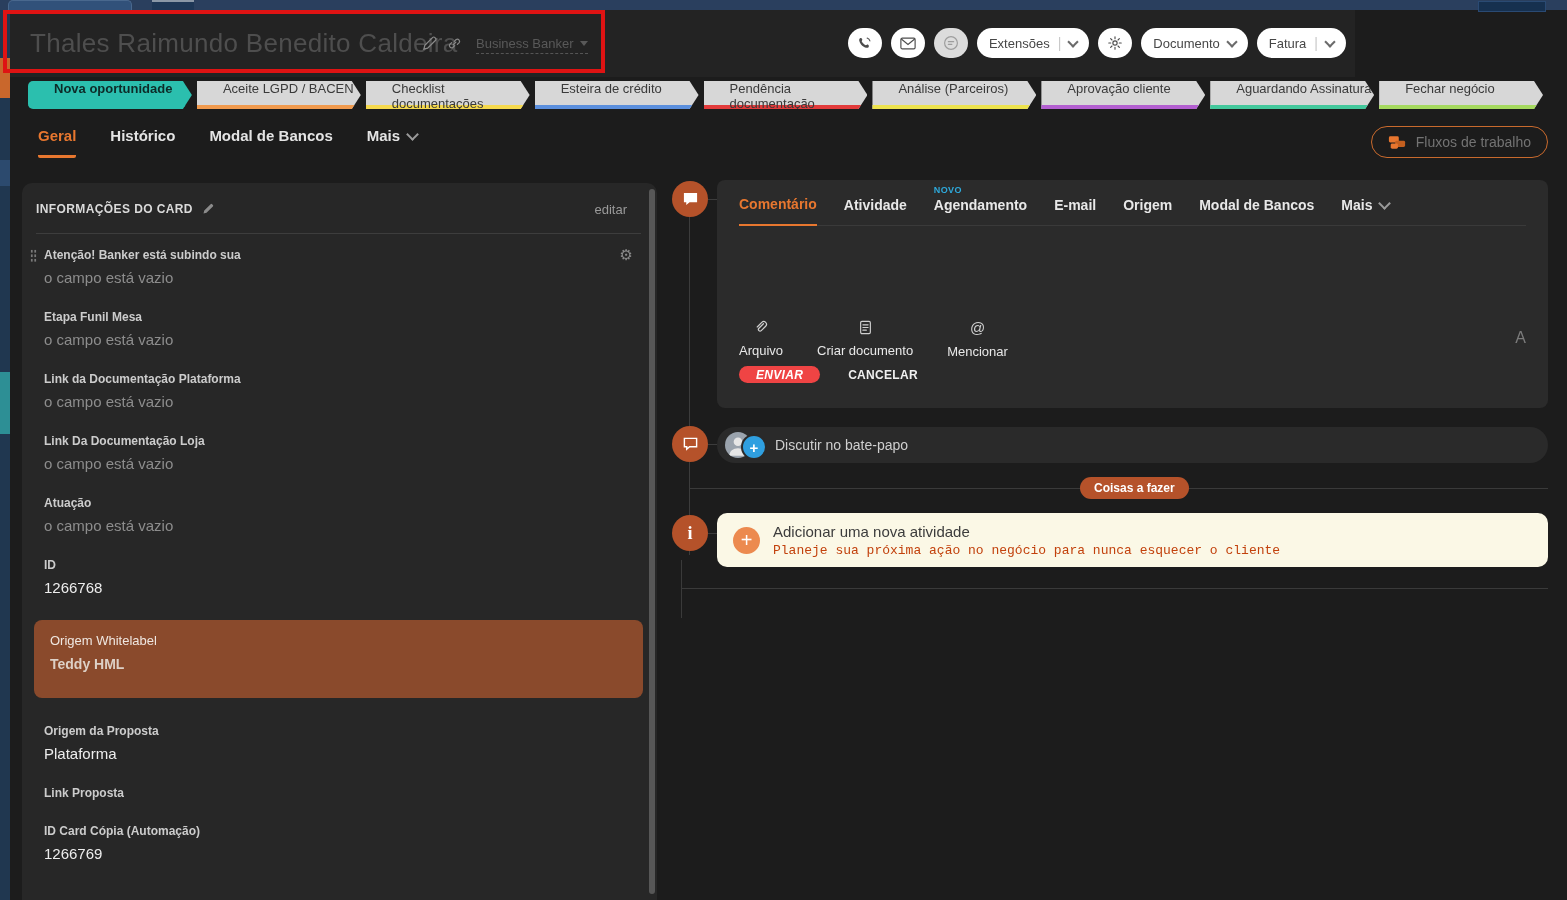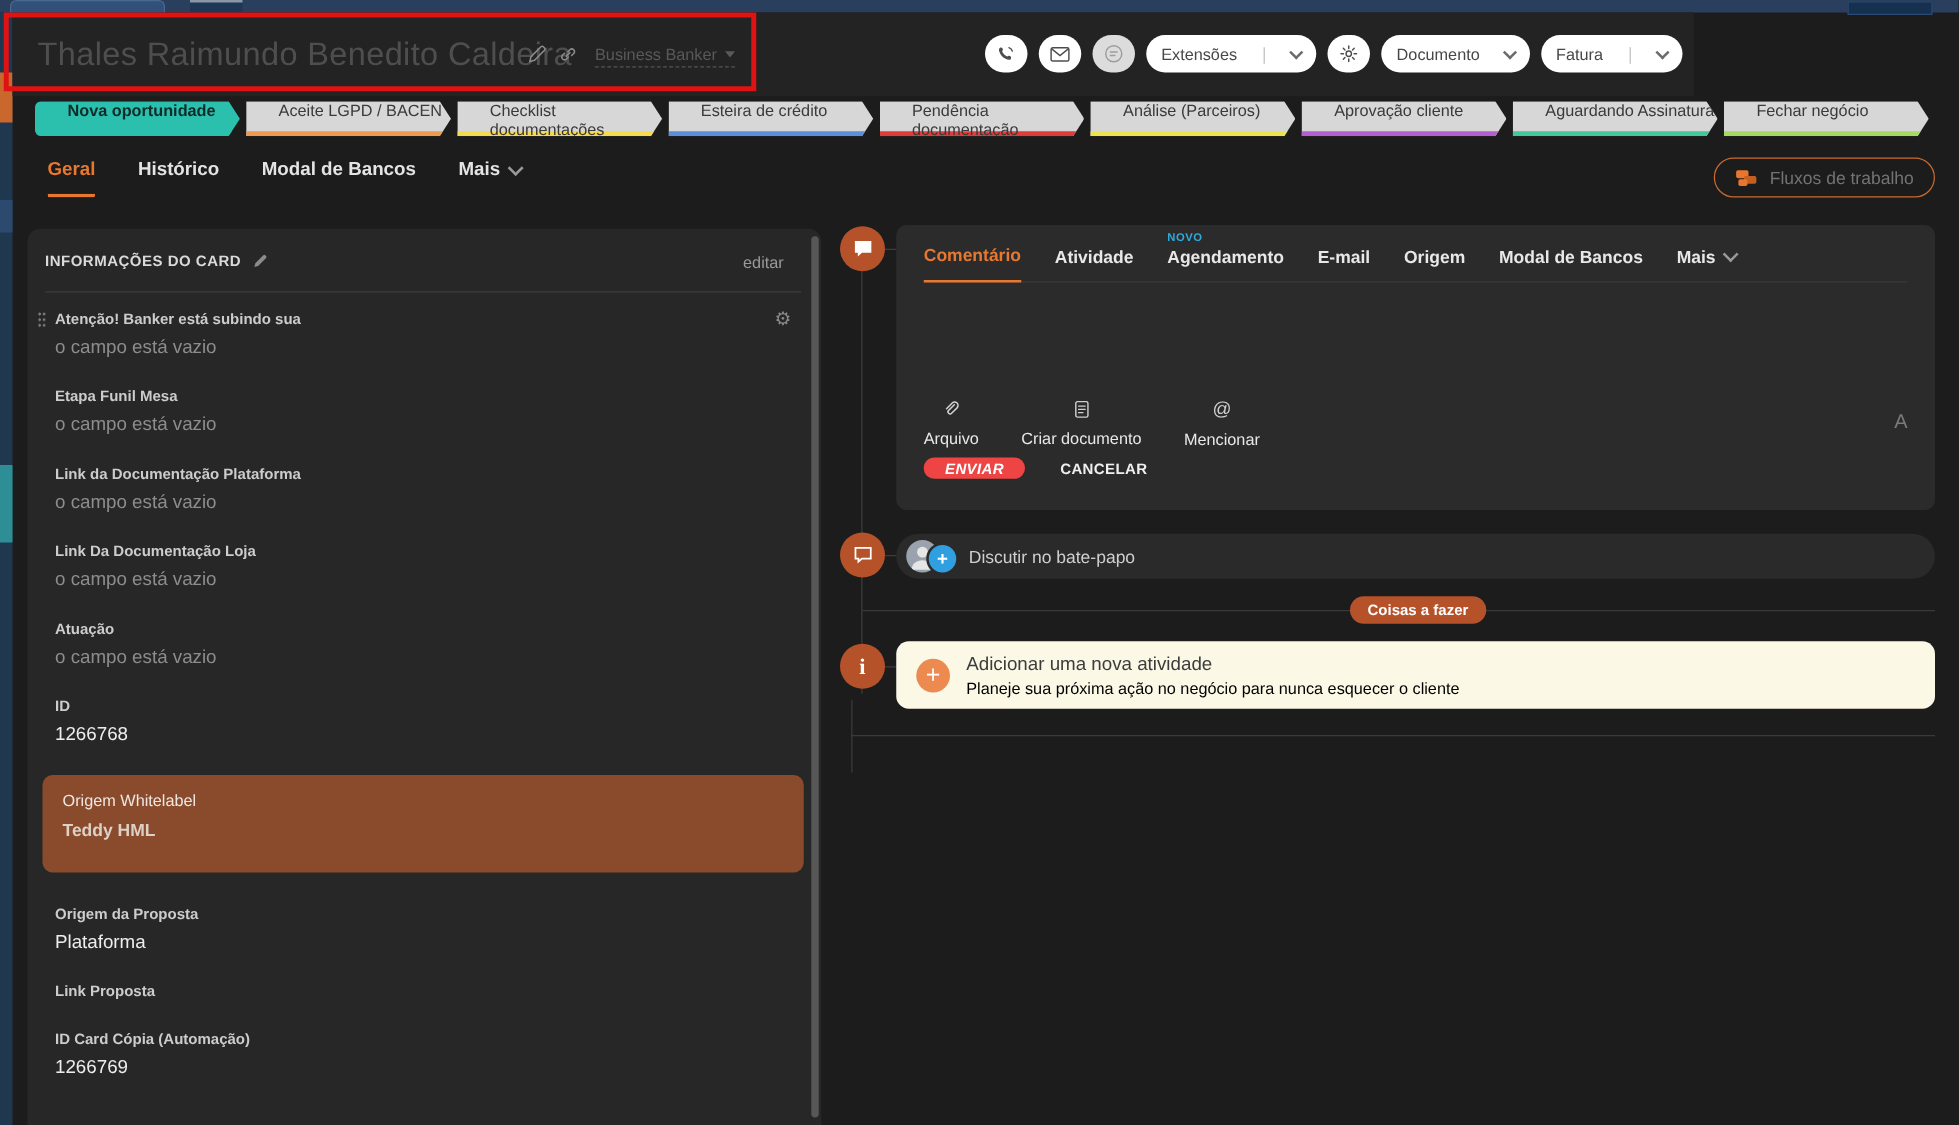--- a/index.html
+++ b/index.html
@@ -15,21 +15,21 @@
   #left-sliver .frag-orange{position:absolute;left:0;top:48px;width:10px;height:40px;background:#c9672c;}
   #left-sliver .frag-teal{position:absolute;left:0;top:362px;width:10px;height:62px;background:#2d8f95;}
   #left-sliver .frag-blue{position:absolute;left:0;top:150px;width:10px;height:26px;background:#2c4a6e;}
   
   #header{left:10px;top:10px;width:1345px;height:67px;background:#232323;}
   #deal-title{position:absolute;left:20px;top:18px;font-size:26px;color:#4e4e4e;letter-spacing:.3px;white-space:nowrap;}
   .title-icons{position:absolute;left:412px;top:26px;display:flex;gap:10px;align-items:center;}
   #resp-link{position:absolute;left:466px;top:26px;font-size:13px;color:#595959;border-bottom:1px dashed #555;padding-bottom:2px;display:flex;align-items:center;gap:6px;}
   .caret-dark{display:inline-block;width:0;height:0;border-left:4px solid transparent;border-right:4px solid transparent;border-top:5px solid #595959;}
   #header-actions{position:absolute;right:9px;top:18px;display:flex;gap:9px;align-items:center;}
-  .hbtn{background:#ffffff;border-radius:16px;height:30px;display:flex;align-items:center;justify-content:center;padding:0 12px;color:#474747;font-size:13px;gap:20px;box-sizing:border-box;}
+  .hbtn{background:#ffffff;border-radius:16px;height:30px;display:flex;align-items:center;justify-content:center;padding:0 12px;color:#474747;font-size:13px;gap:8px;box-sizing:border-box;}
   .hbtn.icononly{width:34px;padding:0;}
   .hbtn.disabled{background:#dcdcdc;}
   .hbtn .sep{color:#c9c9c9;font-size:14px;}
   .chev-w{display:inline-block;width:6px;height:6px;border-right:2px solid #6b6b6b;border-bottom:2px solid #6b6b6b;transform:rotate(45deg);margin-bottom:3px;}
   
   #annotation-box{left:3px;top:10px;width:594px;height:55px;border:4px solid #df1313;pointer-events:none;z-index:50;}
   
   #stage-bar{left:28px;top:81px;right:24px;height:28px;display:flex;gap:5px;}
   .stage{flex:1;background:#d7d7d7;position:relative;display:flex;align-items:flex-start;padding-left:26px;font-size:13px;color:#3a3a3a;box-sizing:border-box;
     clip-path:polygon(0 0,calc(100% - 9px) 0,100% 50%,calc(100% - 9px) 100%,0 100%);}
@@ -91,21 +91,21 @@
   #chat-avatars .a1{position:absolute;left:2px;top:1px;width:26px;height:26px;border-radius:50%;background:#9aa3ad;overflow:hidden;}
   #chat-avatars .a2{position:absolute;left:18px;top:3px;width:22px;height:22px;border-radius:50%;background:#2f9fe0;border:2px solid #2a2a2a;color:#fff;display:flex;align-items:center;justify-content:center;font-size:15px;font-weight:bold;line-height:1;}
   #chat-label{font-size:14px;color:#cfcfcf;margin-left:8px;}
   
   #todo-divider{left:690px;top:488px;width:858px;height:1px;background:#3a3a3a;}
   #todo-badge{left:1080px;top:477px;height:22px;background:#b5522a;border-radius:12px;color:#fff;font-size:12px;font-weight:bold;display:flex;align-items:center;padding:0 14px;z-index:5;}
   
   #activity-card{left:717px;top:513px;width:831px;height:54px;background:#fbf8e6;border-radius:10px;display:flex;align-items:center;gap:13px;padding:0 16px;box-sizing:border-box;}
   #plus-circle{width:27px;height:27px;border-radius:50%;background:#ec8a4f;color:#fff;font-size:20px;display:flex;align-items:center;justify-content:center;line-height:1;flex:0 0 27px;}
   #activity-title{font-size:15px;color:#3c3c3c;}
-  #activity-sub{font-size:13px;color:#000000;margin-top:3px;}
+  #activity-sub{font-size:13px;color:#c2410c;margin-top:3px;font-family:Liberation Mono, monospace;}
   
   #corner-v{left:681px;top:560px;width:1px;height:58px;background:#3a3a3a;}
   #corner-h{left:681px;top:588px;width:867px;height:1px;background:#3a3a3a;}
   svg{display:block;}
 </style>
 </head>
 <body>
 
 <div id="top-strip" class="abs">
   <div class="btab1"></div>

